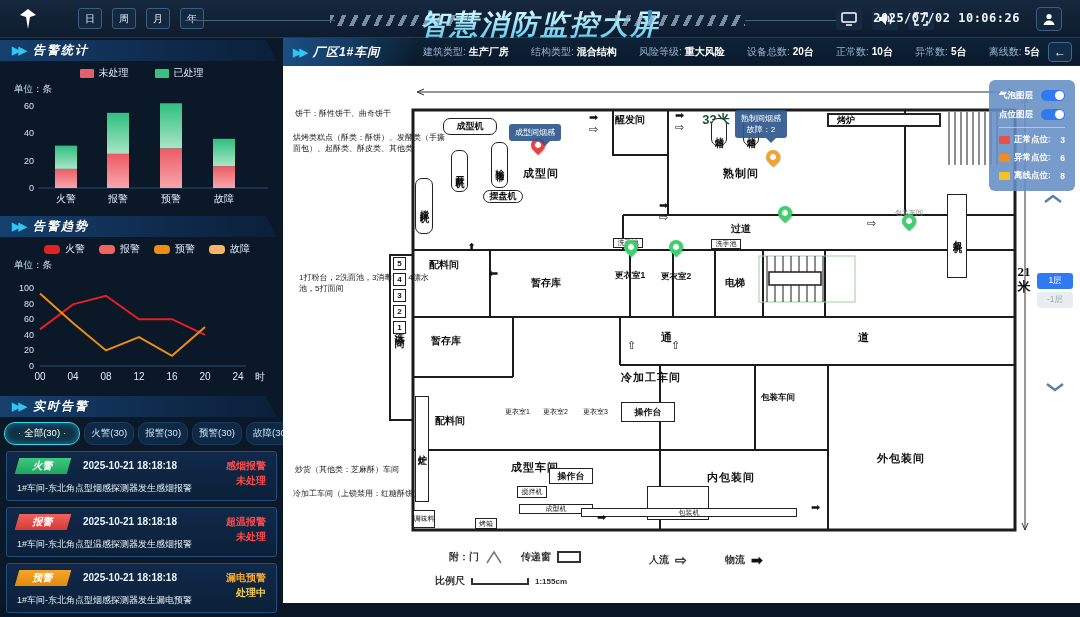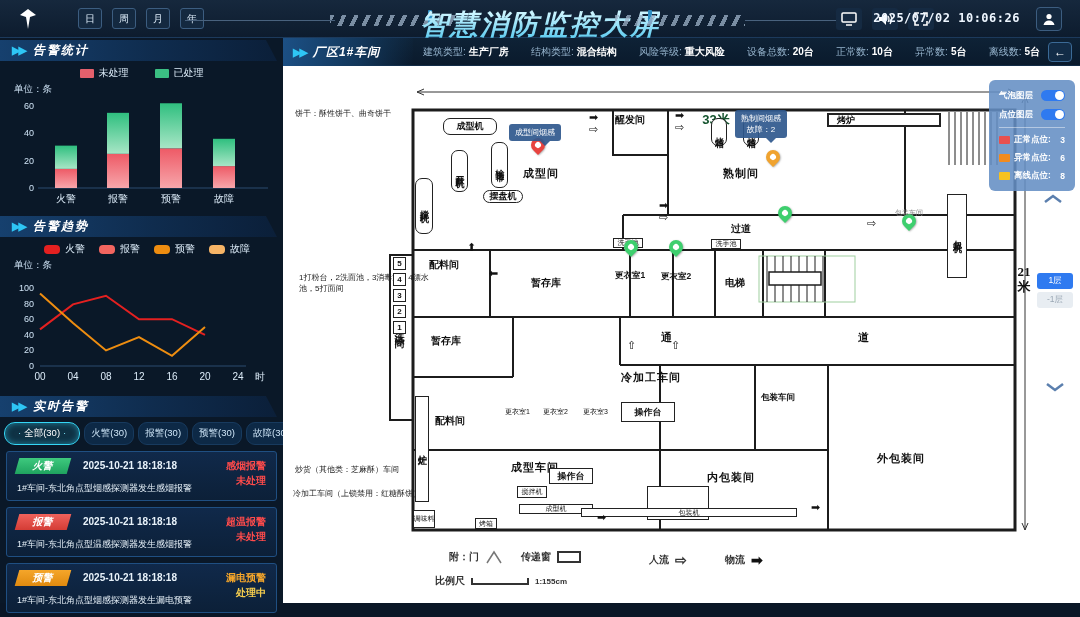--- a/index.html
+++ b/index.html
@@ -486,20 +486,21 @@
         <div class="fp-box " style="left: 266px; top: 402px; width: 44px; height: 16px;">操作台</div>
         <div class="fp-box tinybox" style="left: 234px; top: 420px; width: 30px; height: 12px;">搅拌机</div>
         <div class="fp-box tinybox" style="left: 236px; top: 438px; width: 74px; height: 10px;">成型机</div>
         <div class="fp-box " style="left: 338px; top: 336px; width: 54px; height: 20px;">操作台</div>
         <div class="fp-box " style="left: 364px; top: 420px; width: 62px; height: 34px;"></div>
         <div class="fp-box tinybox" style="left: 298px; top: 442px; width: 216px; height: 9px;">包装机</div>
         <div class="fp-box vert" style="left: 664px; top: 128px; width: 20px; height: 84px;">包装机</div>
         <div class="fp-box tinybox" style="left: 130px; top: 444px; width: 22px; height: 18px;">调味料</div>
         <div class="fp-box tinybox" style="left: 192px; top: 452px; width: 22px; height: 11px;">烤箱</div>
         <div class="fp-note" style="left: 12px; top: 42px; width: 200px;">饼干：酥性饼干、曲奇饼干</div>
+        <div class="fp-note" style="left: 10px; top: 66px; width: 152px;">烘烤类糕点（酥类：酥饼）、发酵类（手撕面包）、起酥类、酥皮类、其他类</div>
         <div class="fp-note" style="left: 16px; top: 206px; width: 136px;">1打粉台，2洗面池，3消毒池，4漂水池，5打面间</div>
         <div class="fp-note" style="left: 12px; top: 398px; width: 200px;">炒货（其他类：芝麻酥）车间</div>
         <div class="fp-note" style="left: 10px; top: 422px; width: 220px;">冷加工车间（上锁禁用：红糖酥饼）</div>
         <div class="numbox" style="left: 110px; top: 191px;">5</div>
         <div class="numbox" style="left: 110px; top: 207px;">4</div>
         <div class="numbox" style="left: 110px; top: 223px;">3</div>
         <div class="numbox" style="left: 110px; top: 239px;">2</div>
         <div class="numbox" style="left: 110px; top: 255px;">1</div>
         <div class="fp-arrow" style="left: 306px; top: 46px;">➡</div>
         <div class="fp-arrow" style="left: 306px; top: 58px;">⇨</div>

